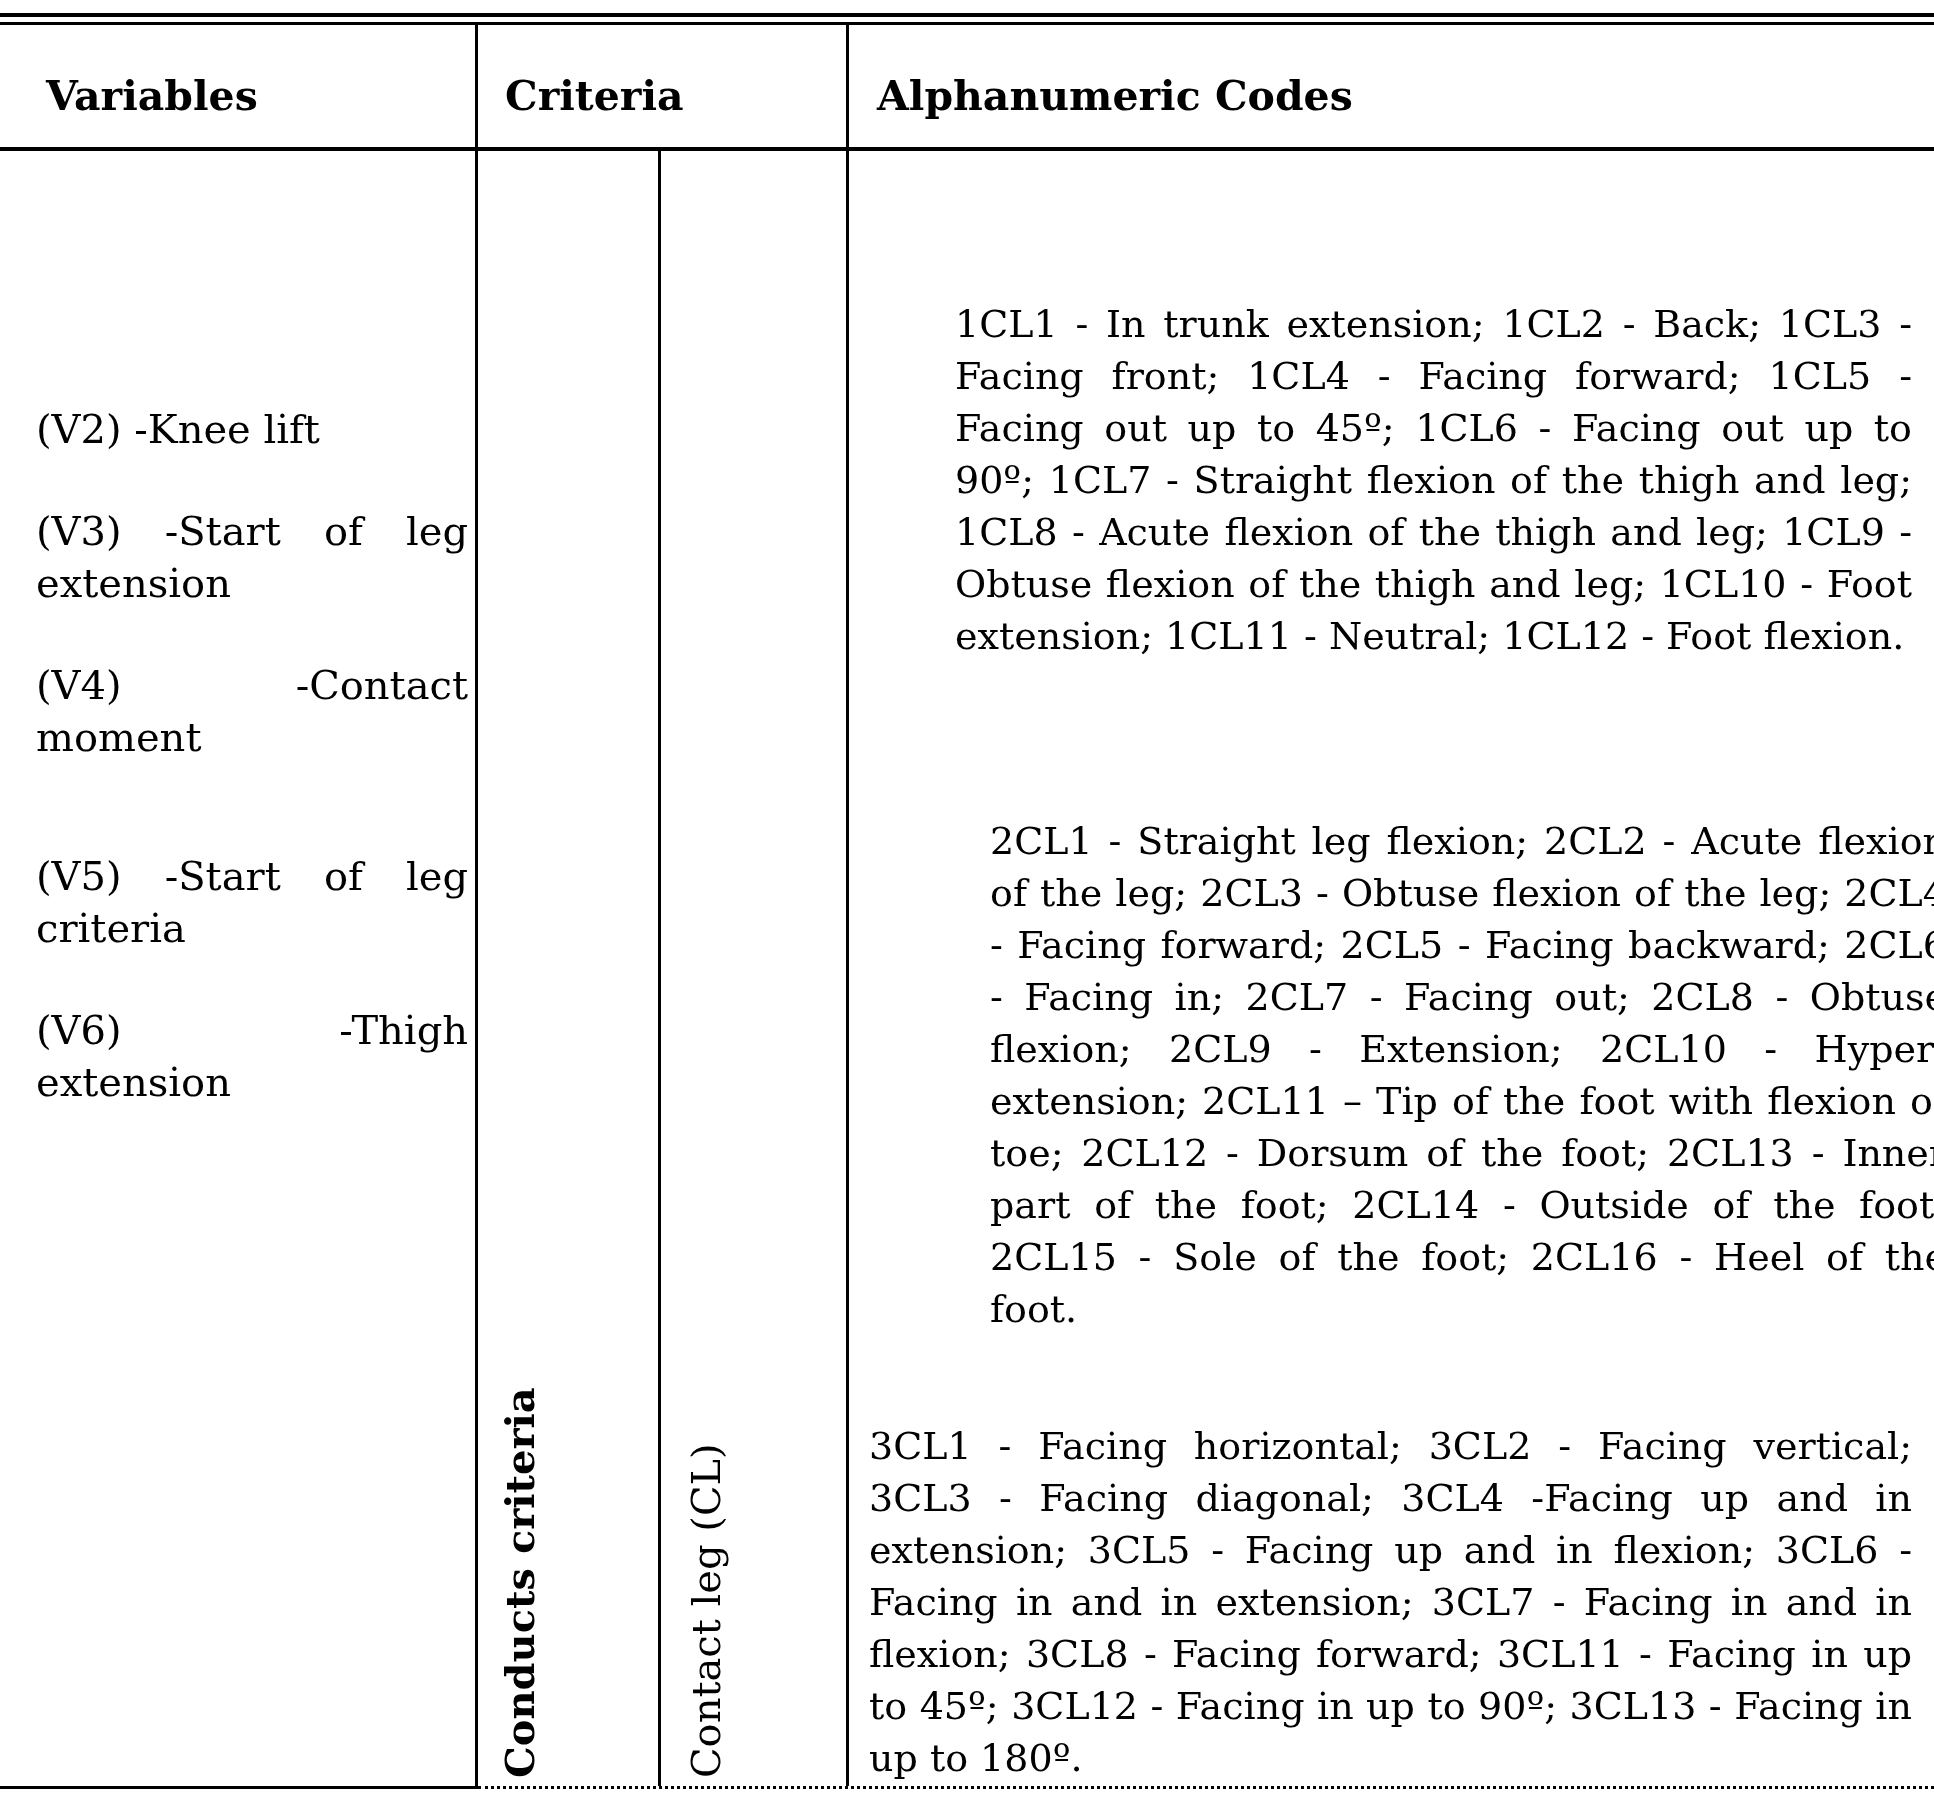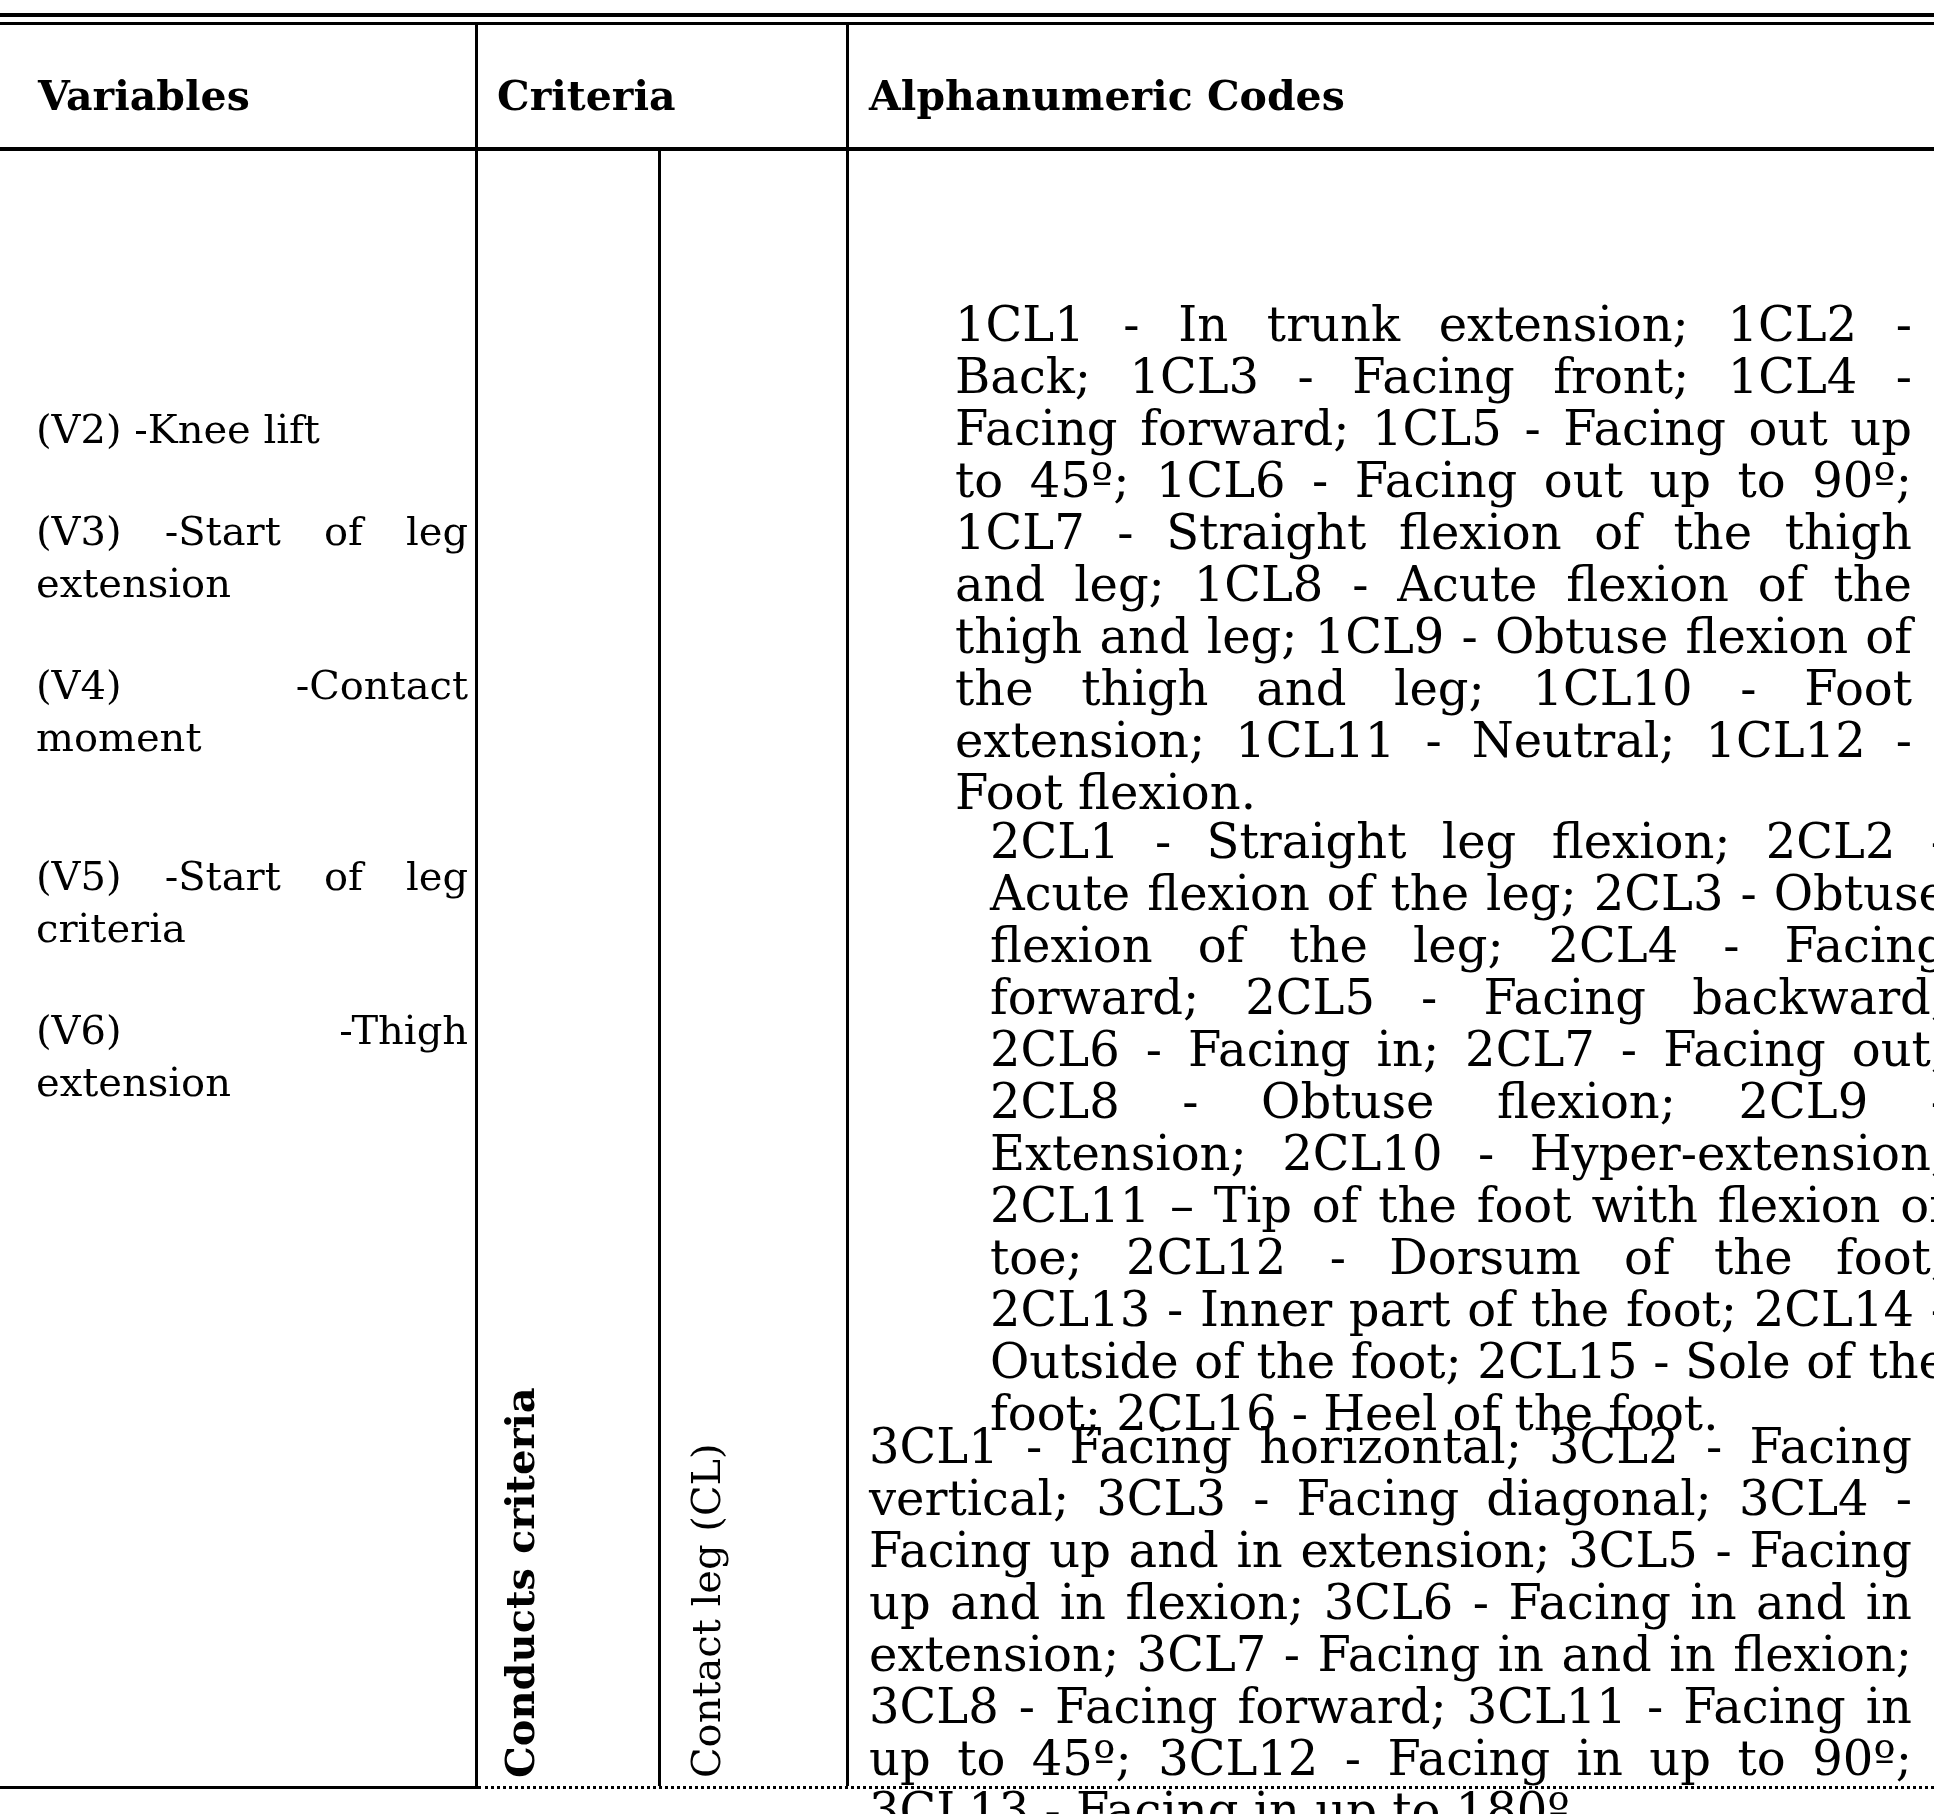--- a/index.html
+++ b/index.html
@@ -57,20 +57,21 @@
   .vline-3 { left: 846px; top: 25px;  height: 1761px; }
 
   
   .th {
     position: absolute;
     top: 74px;
     font-size: 41px;
     font-weight: bold;
     line-height: 1.1;
     white-space: nowrap;
+    margin-left: 8px;
   }
   .th-variables { left: 38px;  }
   .th-criteria  { left: 497px; }
   .th-codes     { left: 869px; }
 
   
   .vars {
     position: absolute;
     left: 36px; top: 403px;
     width: 432px;
@@ -96,21 +97,21 @@
     left: 544px; top: 1730px;
     font-weight: bold;
   }
   .rot-contact {
     left: 730px; top: 1730px;
   }
 
   
   .code-p {
     position: absolute;
-    font-size: 48px;
+    font-size: 38px;
     line-height: 52px;
     text-align: justify;
   }
   .code-p1 { left: 955px; top: 298px;  width: 957px;  }
   .code-p2 { left: 990px; top: 815px;  width: 957px;  }
   .code-p3 { left: 869px; top: 1420px; width: 1043px; }
 </style>
 </head>
 <body>
 

